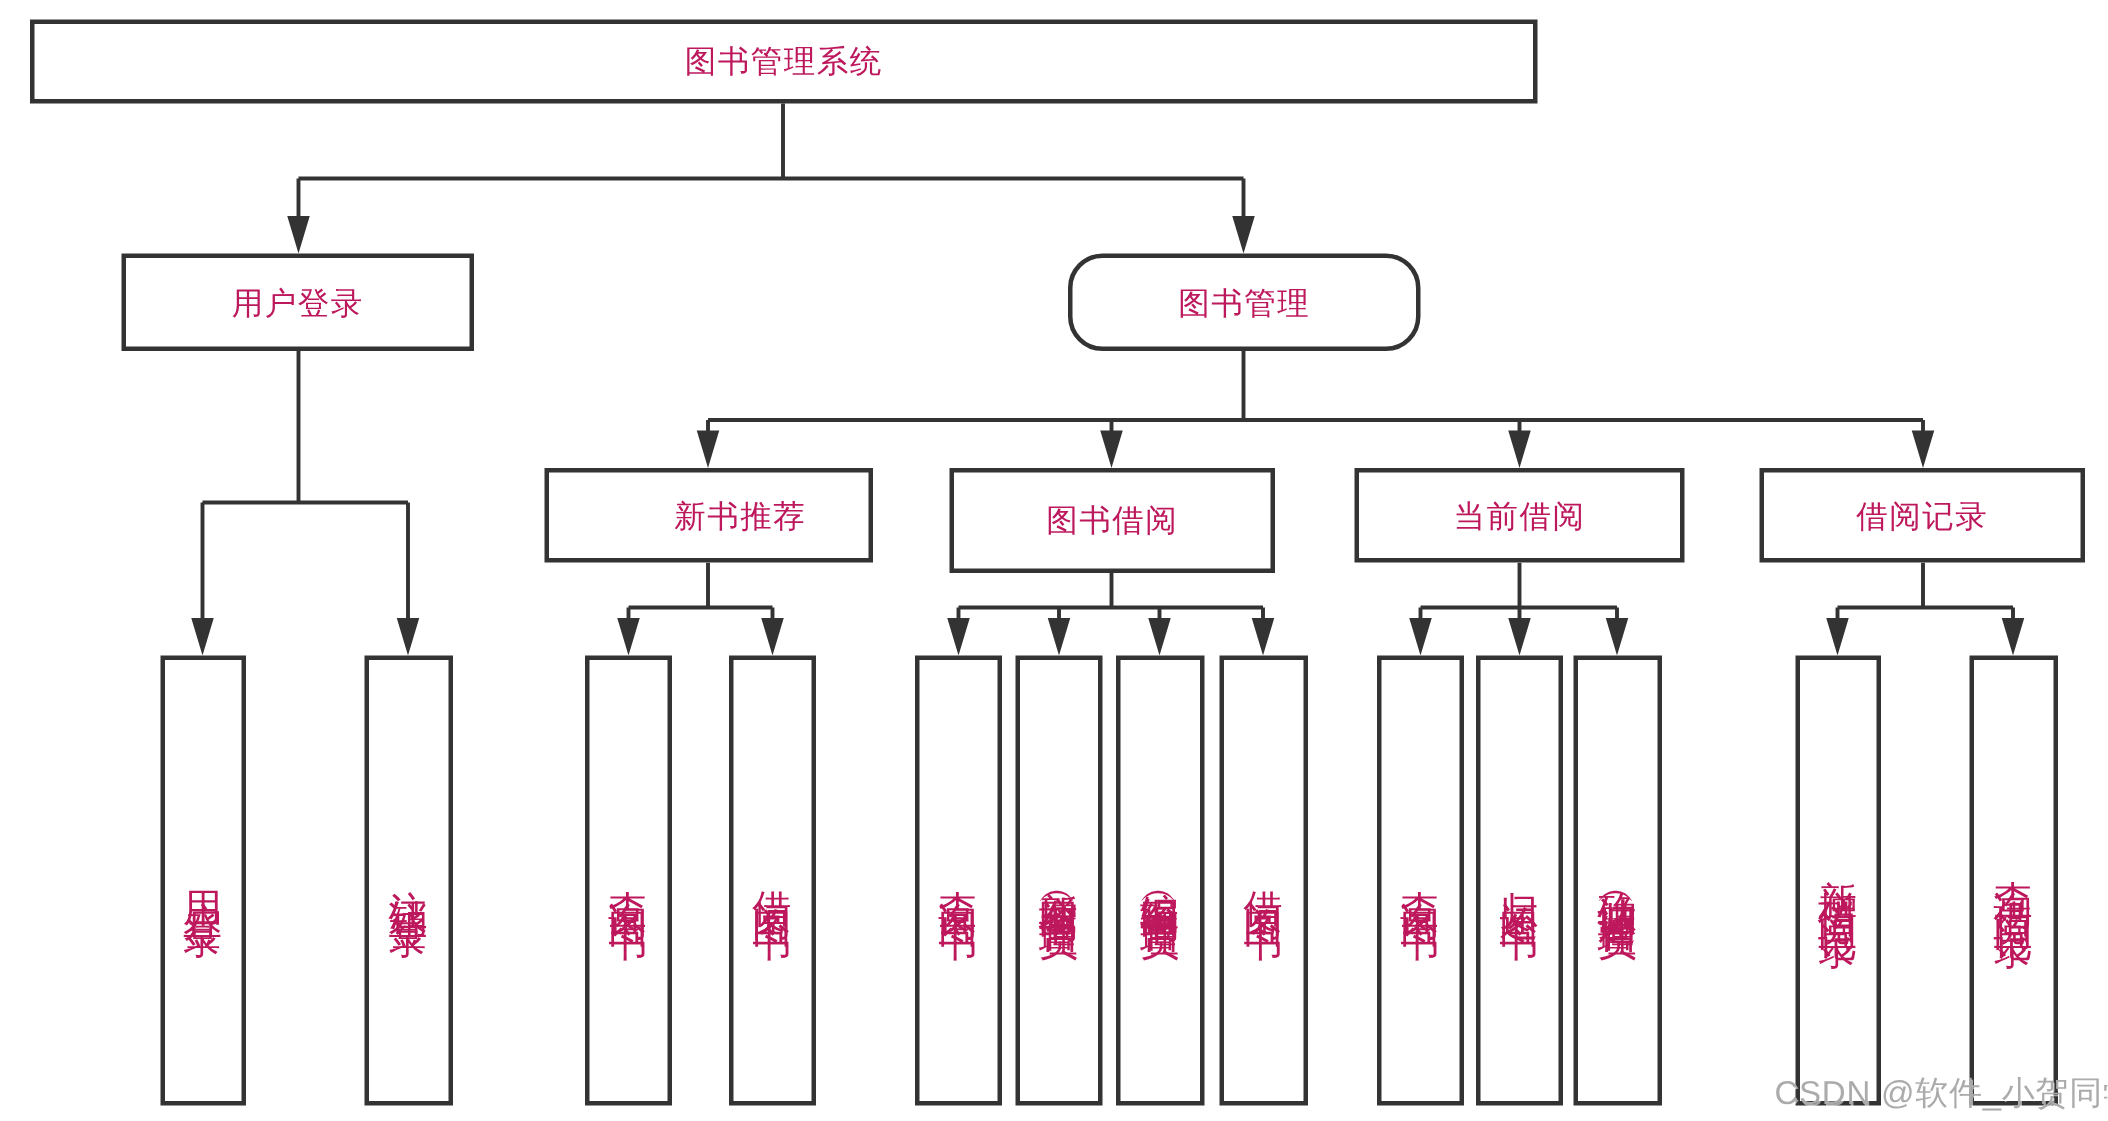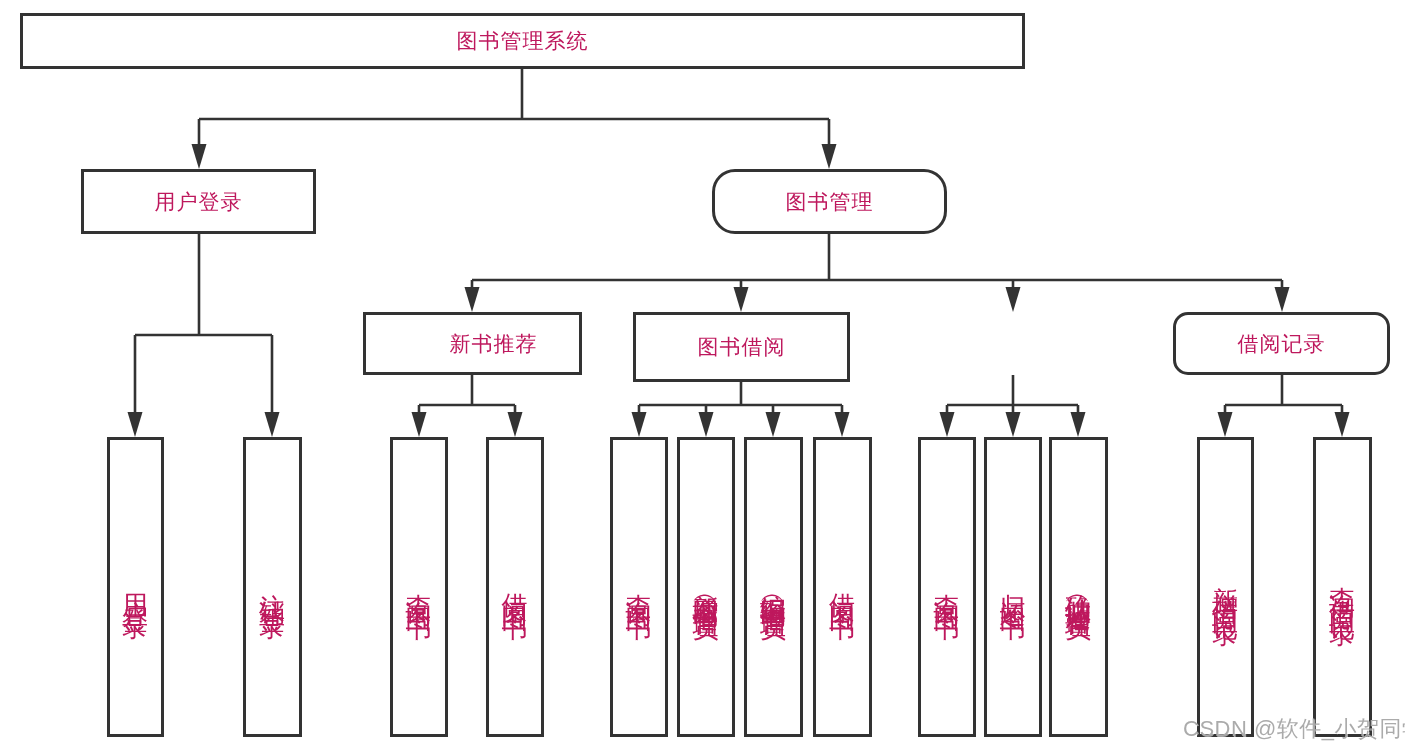--- a/index.html
+++ b/index.html
@@ -103,21 +103,24 @@
   <div class="node" style="left:712px; top:169px; width:235px; height:65px;border-radius:23px;">
     <span class="lbl">图书管理</span>
   </div>
 
   <div class="node" style="left:363px; top:312px; width:219px; height:63px;padding-left:42px;">
     <span class="lbl">新书推荐</span>
   </div>
   <div class="node" style="left:633px; top:312px; width:217px; height:70px;">
     <span class="lbl">图书借阅</span>
   </div>
-  <div class="node" style="left:1173px; top:312px; width:217px; height:63px;border-radius:15px;">
+  <div class="node" style="left:903px; top:312px; width:220px; height:63px;">
+    <span class="lbl">当前借阅</span>
+  </div>
+  <div class="node" style="left:1173px; top:312px; width:217px; height:63px;">
     <span class="lbl">借阅记录</span>
   </div>
 
   <div class="node vnode" style="left:107px; top:437px; width:57px; height:300px;">
     <span class="lbl">用户登录</span>
   </div>
   <div class="node vnode" style="left:243px; top:437px; width:59px; height:300px;">
     <span class="lbl">注销登录</span>
   </div>
 

